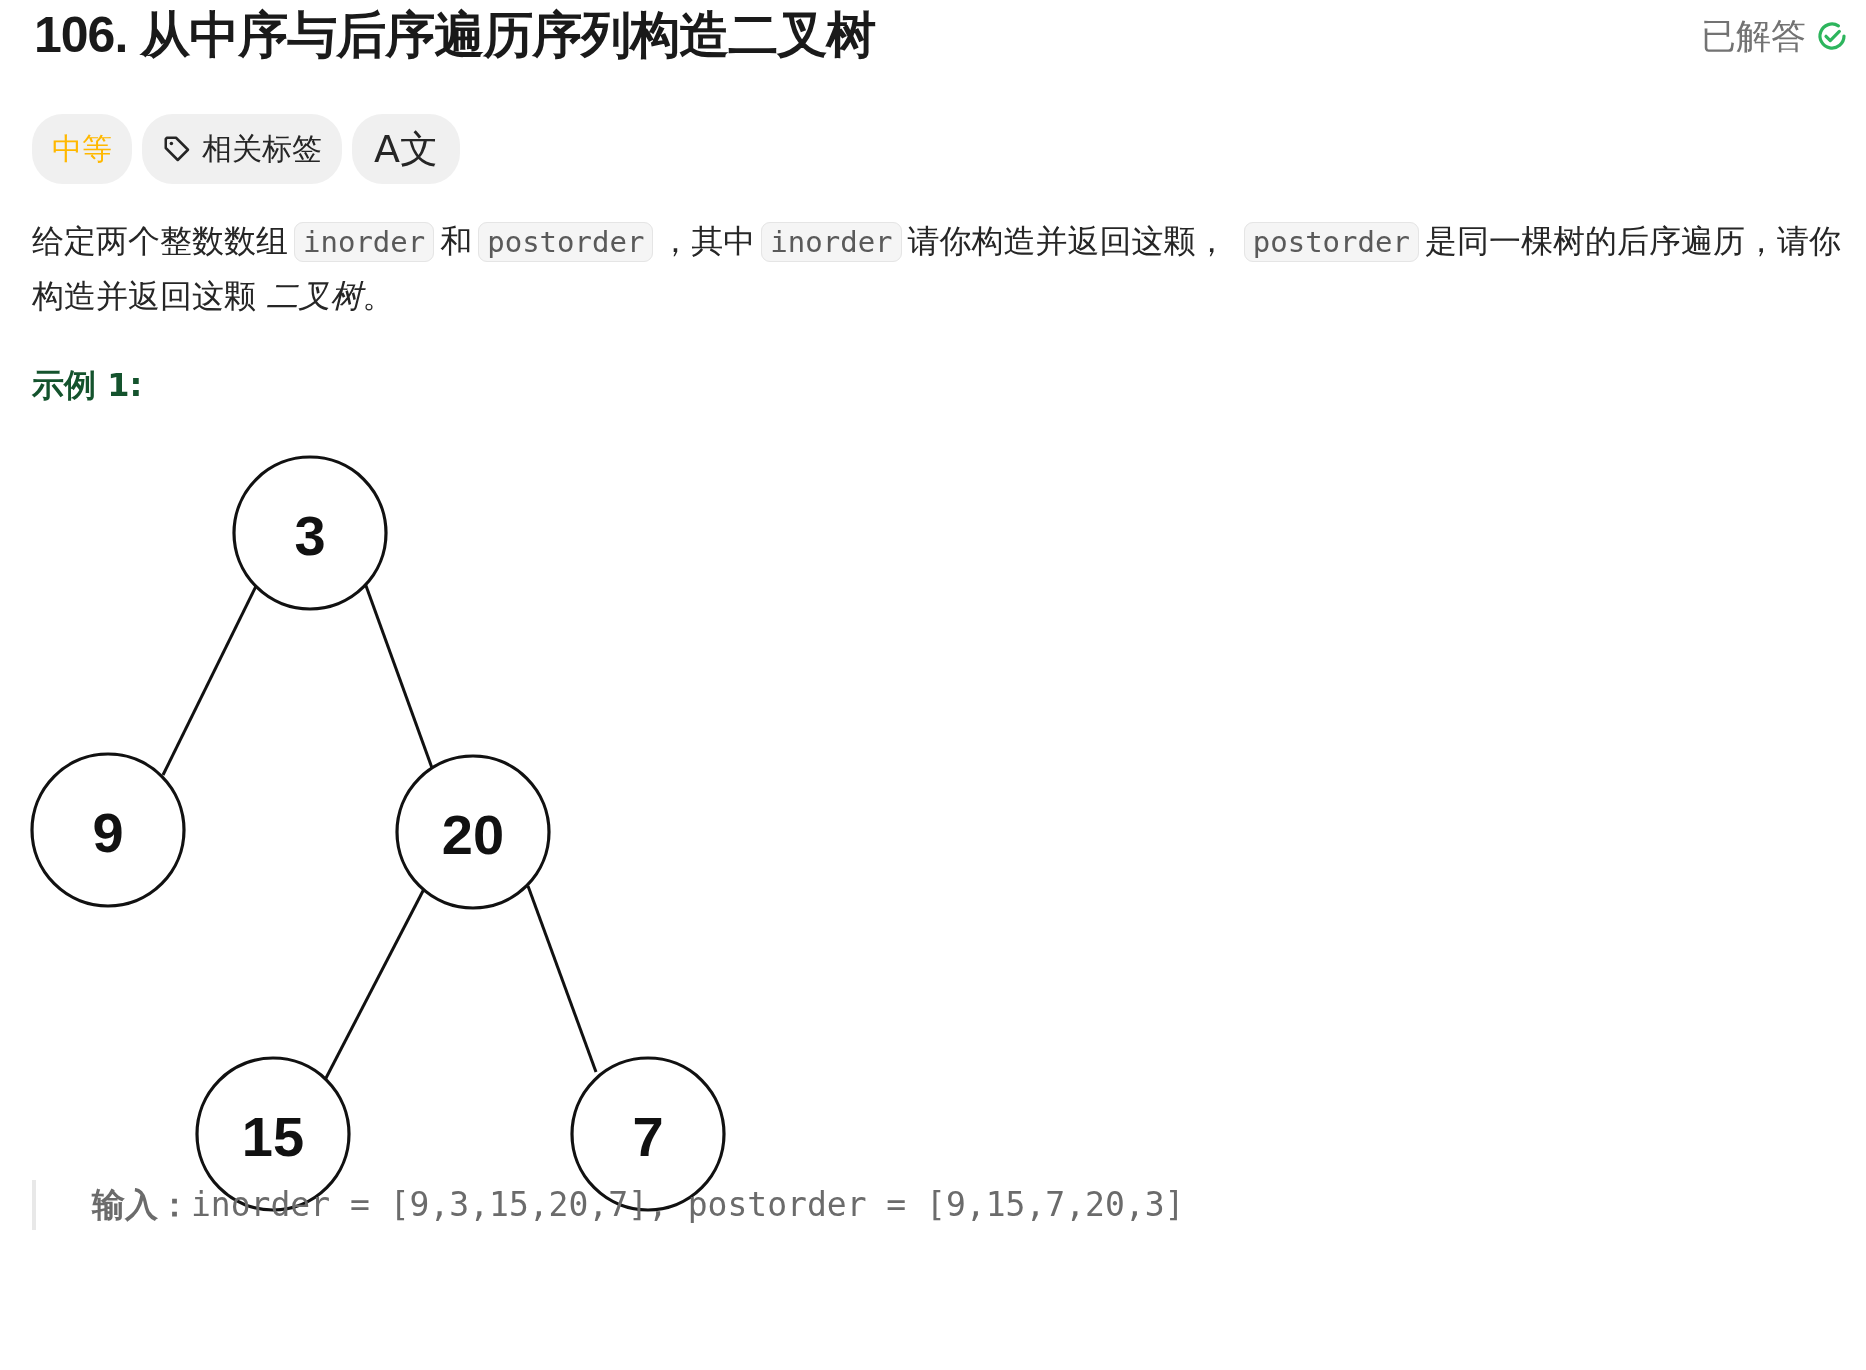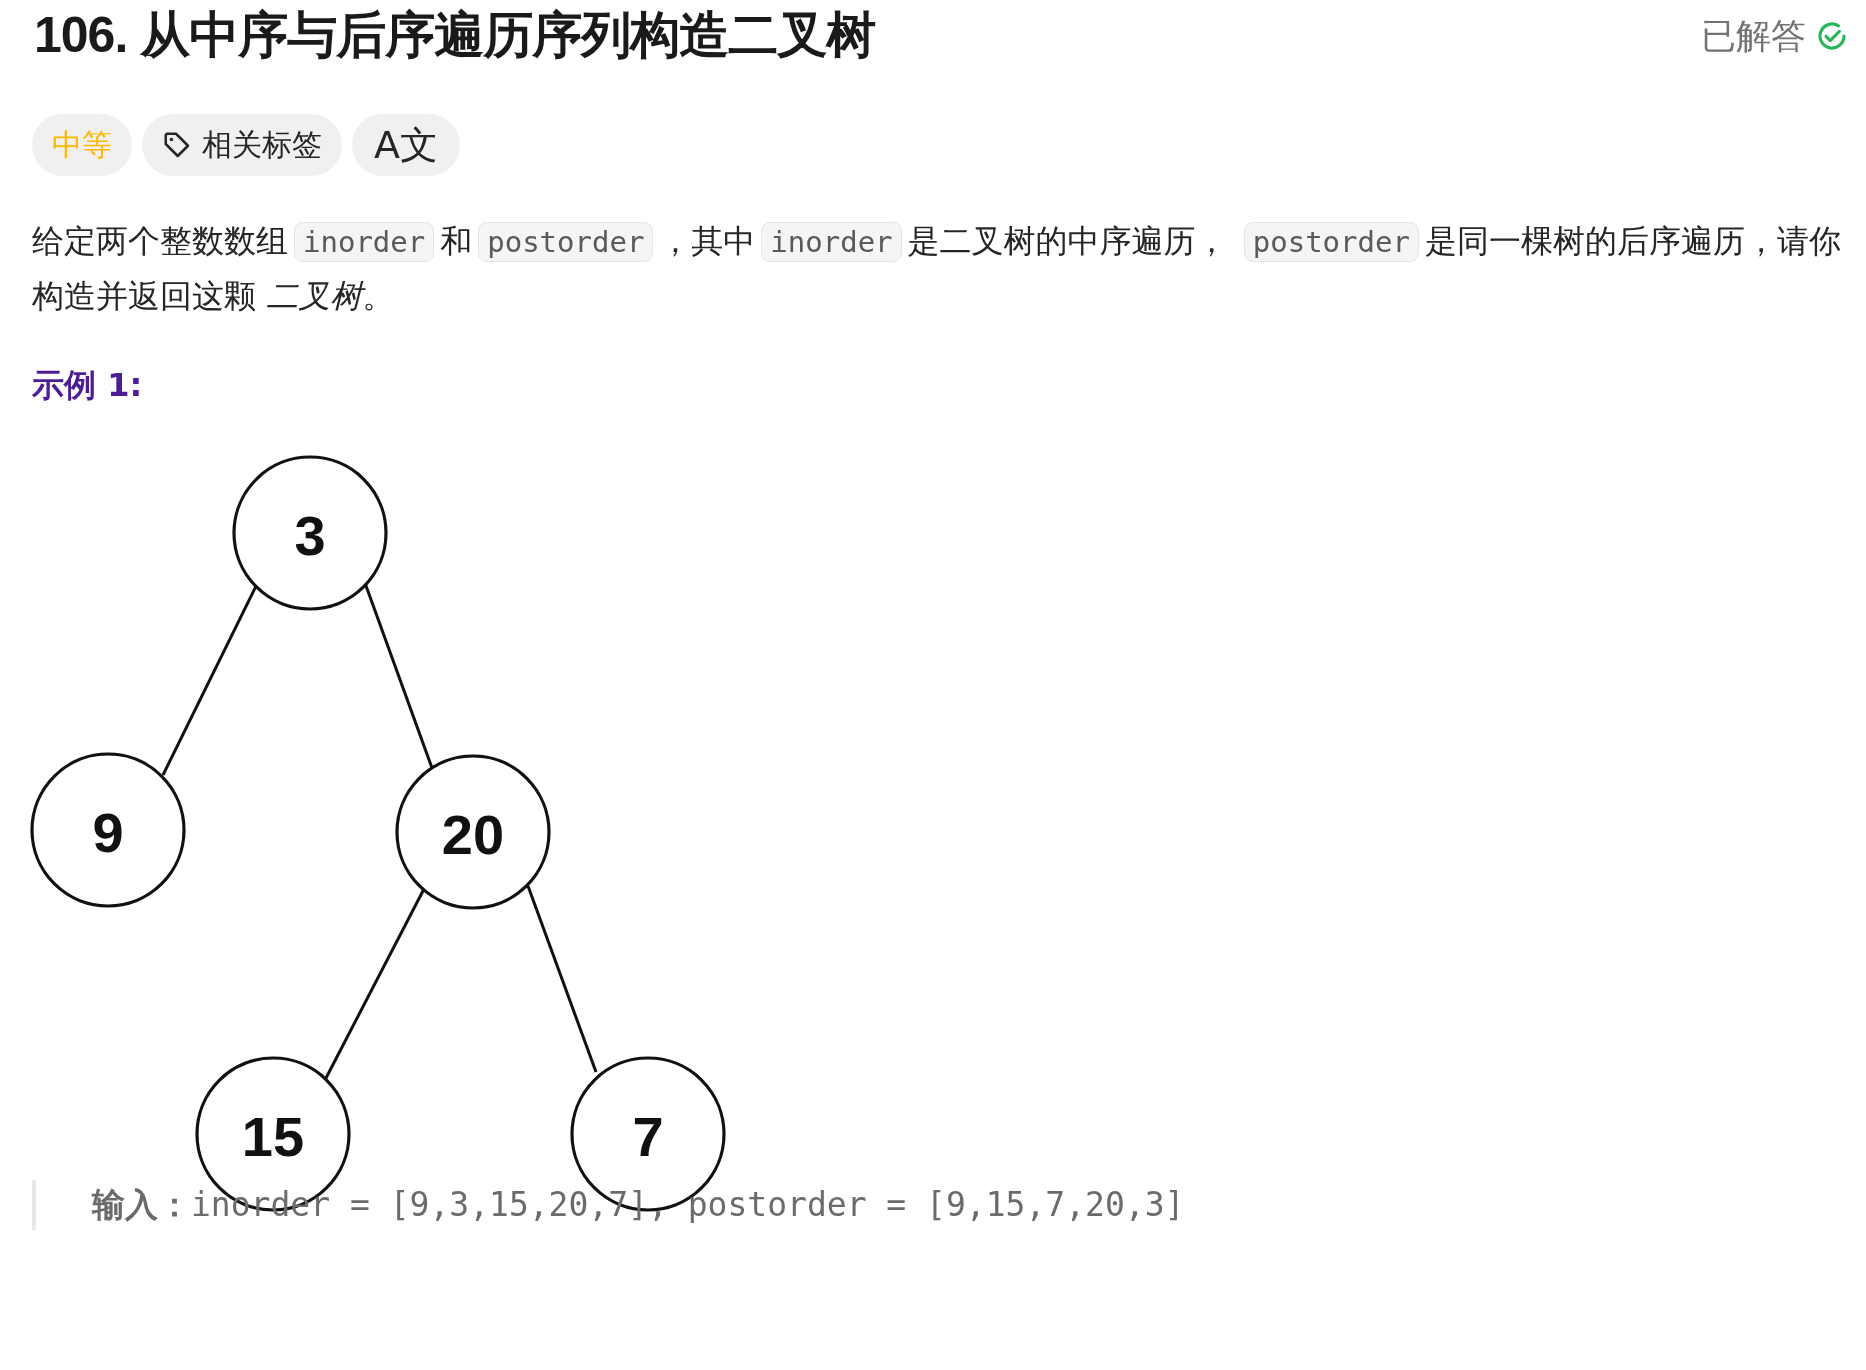--- a/index.html
+++ b/index.html
@@ -15,41 +15,41 @@
     font-family: "Liberation Sans", "DejaVu Sans", sans-serif;
   }
   .solved {
     position: absolute; right: 18px; top: 14px;
     display: flex; align-items: center; gap: 10px;
     font-size: 35px; color: #737373; line-height: 44px;
   }
   .solved svg { width: 32px; height: 32px; }
   .chips { position: absolute; left: 32px; top: 114px; display: flex; gap: 10px; }
   .chip {
-    height: 62px; border-radius: 31px; background: #f0f0f0;
+    height: 70px; border-radius: 31px; background: #f0f0f0;
     display: flex; align-items: center; gap: 10px; padding: 0 20px;
     font-size: 30px; color: #262626; cursor: pointer; white-space: nowrap;
   }
   .chip.diff { color: #ffb800; padding: 0 20px; }
   .chip svg { width: 30px; height: 30px; }
   .chip.lang { padding: 0 22px; font-size: 38px; }
   .desc {
     position: absolute; left: 32px; top: 214px; width: 1820px;
     font-size: 32px; line-height: 54px; color: #262626;
   }
   .code {
     font-family: "DejaVu Sans Mono", "Liberation Mono", monospace;
     font-size: 29px; color: #5a5a5a; background: #f5f5f5;
     border: 1px solid #e5e5e5; border-radius: 9px; padding: 2px 8px;
     margin: 0 6px;
   }
   .ital { font-style: italic; }
   .example-title {
     position: absolute; left: 32px; top: 362px;
-    font-size: 32px; font-weight: bold; color: #4c1d95; line-height: 46px;
+    font-size: 32px; font-weight: bold; color: #14532d; line-height: 46px;
   }
   .tree { position: absolute; left: 0; top: 440px; width: 760px; height: 790px; }
   .tree text { font-family: "Liberation Sans", "DejaVu Sans", sans-serif; font-weight: bold; font-size: 56px; fill: #111; }
   .example-block {
     position: absolute; left: 32px; top: 1180px;
     border-left: 4px solid #e8e8e8; padding-left: 56px;
     font-family: "DejaVu Sans Mono", "Liberation Mono", monospace;
     font-size: 33px; line-height: 50px; color: #6b6b6b;
   }
   .example-block .lbl { font-family: "DejaVu Sans", sans-serif; font-weight: bold; color: #6b6b6b; }
@@ -77,21 +77,21 @@
       <circle cx="7.5" cy="7.5" r="1.4" fill="#262626"></circle>
     </svg>
     <span>相关标签</span>
   </div>
   <div class="chip lang">
     <span>A文</span>
   </div>
 </div>
 
 <div class="desc">
-  <span>给定两个整数数组</span><span class="code">inorder</span><span>和</span><span class="code">postorder</span><span>，其中</span><span class="code">inorder</span><span>是二叉树的中序遍历，</span> <span class="code">postorder</span><span>是同一棵树的后序遍历，请你构造并返回这颗</span> <span class="ital">二叉树</span><span>。</span>
+  <span>给定两个整数数组</span><span class="code">inorder</span><span>和</span><span class="code">postorder</span><span>，其中</span><span class="code">inorder</span><span>请你构造并返回这颗，</span> <span class="code">postorder</span><span>是同一棵树的后序遍历，请你构造并返回这颗</span> <span class="ital">二叉树</span><span>。</span>
 </div>
 
 <div class="example-title">示例 1:</div>
 
 <svg class="tree" viewBox="0 0 760 790">
   <g stroke="#111" stroke-width="3" fill="none">
     <line x1="258" y1="142" x2="163" y2="335"></line>
     <line x1="365" y1="143" x2="432" y2="328"></line>
     <line x1="425" y1="447" x2="325" y2="640"></line>
     <line x1="528" y1="446" x2="596" y2="632"></line>

